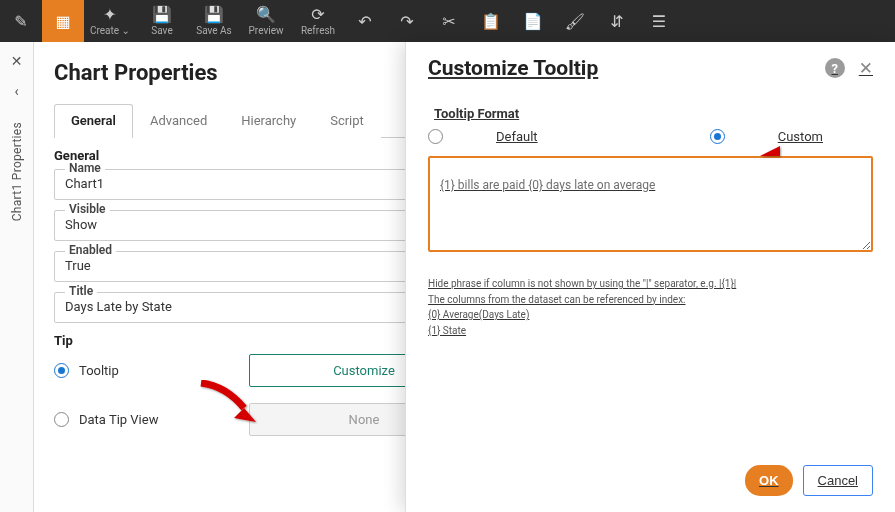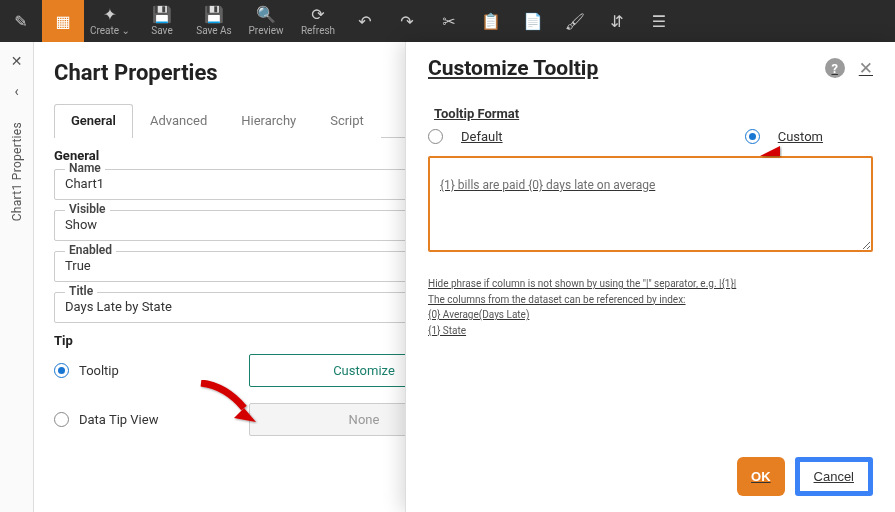--- a/index.html
+++ b/index.html
@@ -184,21 +184,21 @@
     flex:1; margin:0; font-size:21px; font-weight:700; color:#222;
   }
   .help-ico {
     width:20px;height:20px;border-radius:50%;background:#9b9b9b;color:#fff;
     display:flex;align-items:center;justify-content:center;font-size:13px;font-weight:700;
     margin-right:14px; cursor:pointer;
   }
   .close-x { color:#888;font-size:17px;cursor:pointer;font-weight:300; }
   .m-label { font-weight:700; font-size:13px; margin-top: 26px; margin-left: 6px; }
   .m-radio-row { display:flex; align-items:center; margin-top:8px; }
-  .m-radio-row .opt { display:flex;align-items:center; }
+  .m-radio-row .opt { display:flex;align-items:center;gap:35px; }
   .m-radio-row .spacer { flex:1; }
   .m-radio-row .lbl { margin-left:8px; }
   .tooltip-ta {
     margin-top:12px;
     width:100%;
     border:2px solid #e67e22;
     border-radius:2px;
     resize: both;
     min-height:96px;
     padding:20px 10px;
@@ -214,24 +214,24 @@
     line-height:1.55;
   }
   .modal-foot {
     margin-top:auto;
     display:flex; justify-content:flex-end; gap:10px;
     padding-top:14px;
   }
   .btn-ok {
     background:#e67e22; color:#fff; border:none;
     padding:7px 14px; font-size:13px; font-weight:600;
-    border-radius:6px; cursor:pointer;
+    border-radius:15px; cursor:pointer;
   }
   .btn-cancel {
-    background:#fff; color:#333; border:5px solid #3b82f6;
+    background:#fff; color:#333; border:1px solid #3b82f6;
     padding:7px 14px; font-size:13px;
     border-radius:3px; cursor:pointer;
   }
 
   
   .arrow {
     position:absolute;
     pointer-events:none;
     z-index: 20;
   }

